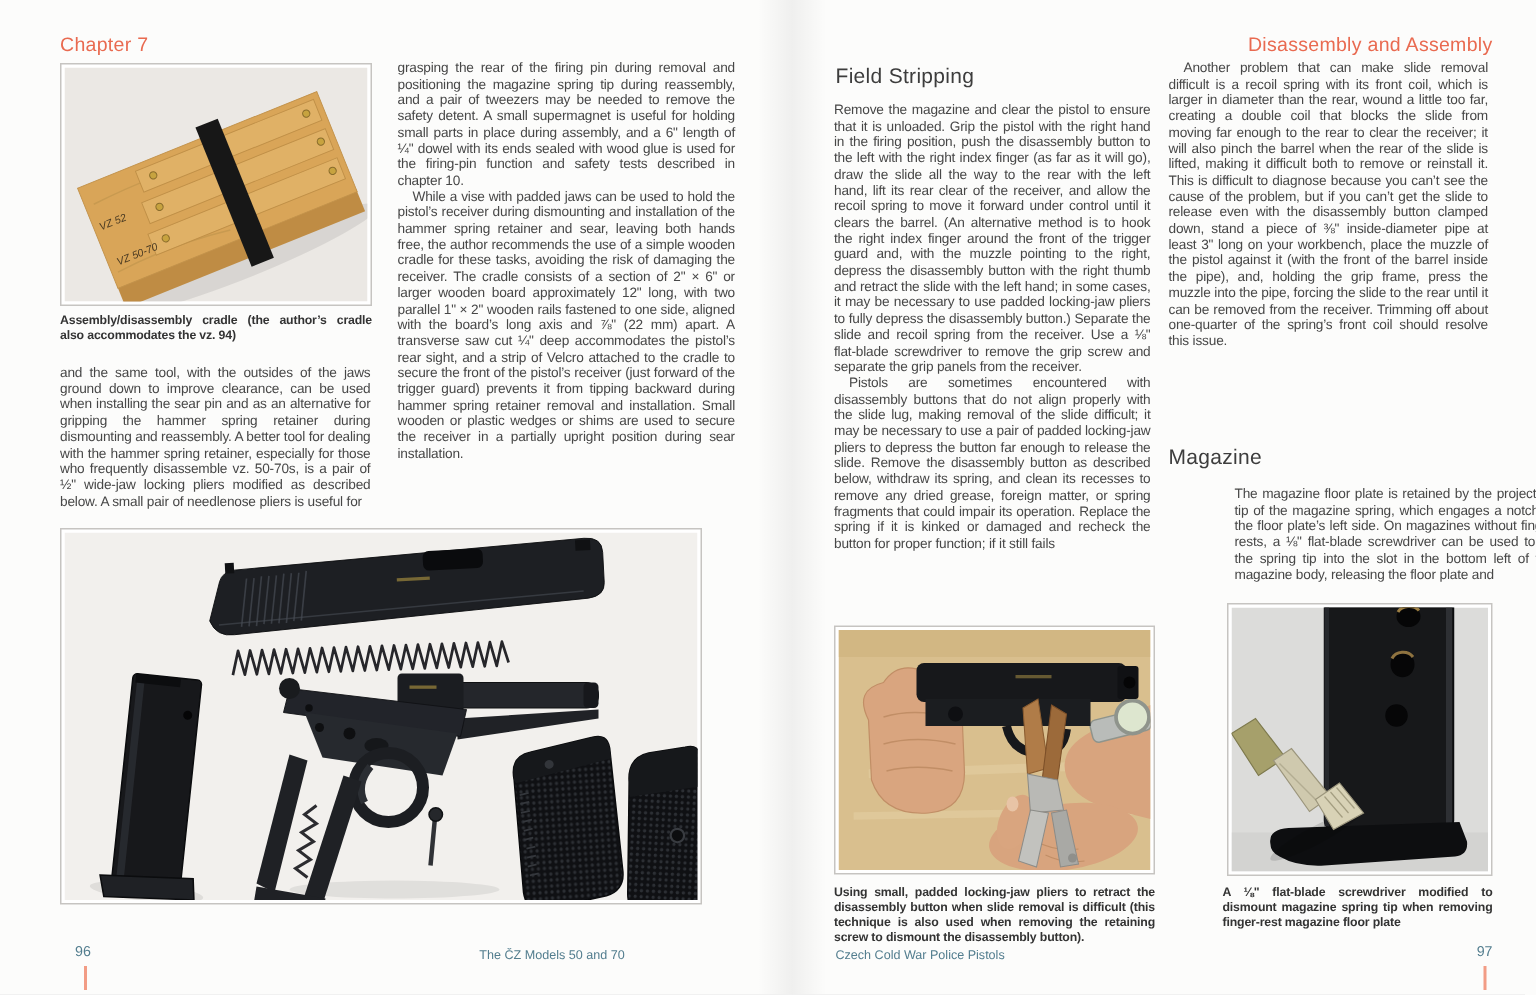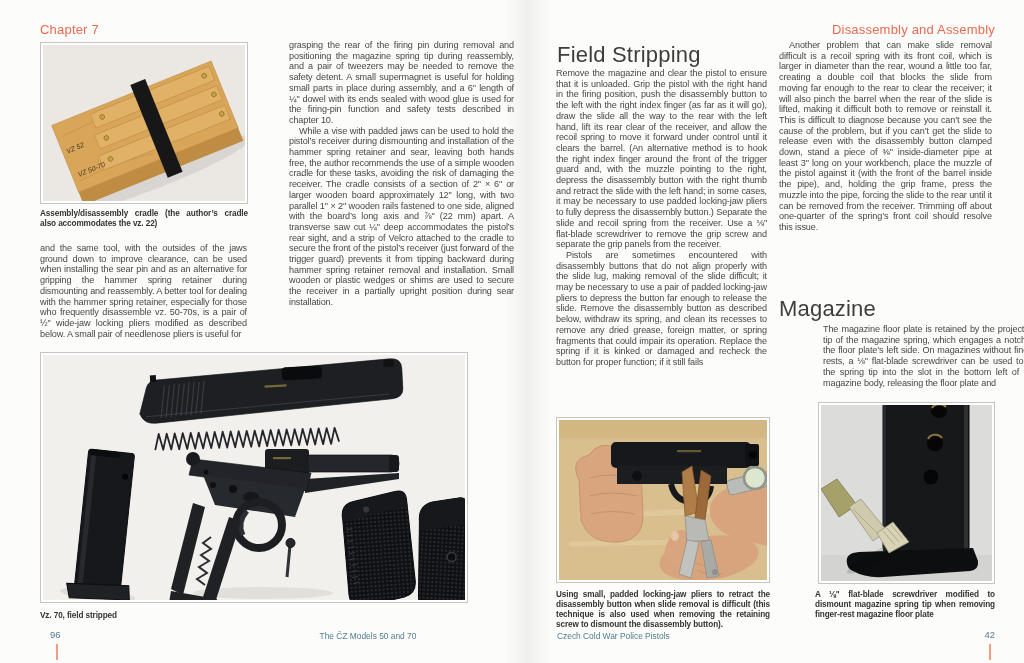--- a/index.html
+++ b/index.html
@@ -8,21 +8,21 @@
     font-family:"Liberation Sans", sans-serif;color:#474747;overflow:hidden;
   }
   .gutter{position:absolute;left:505px;top:0;width:46px;height:663px;
     background:linear-gradient(to right,rgba(0,0,0,0),rgba(0,0,0,0.05) 50%,rgba(0,0,0,0));}
   .runhead{position:absolute;top:22px;font-size:13px;letter-spacing:.2px;color:#e96a50;}
   .runhead.right{right:29px;text-align:right;}
   .body-text{position:absolute;font-size:9.1px;line-height:10.7px;letter-spacing:-0.12px;
     text-align:justify;color:#474747;}
   .body-text p{margin:0;}
   .body-text p.indent{text-indent:10px;}
-  .heading{position:absolute;font-size:22px;font-weight:400;color:#3d3d3d;letter-spacing:.2px;}
+  .heading{position:absolute;font-size:14px;font-weight:400;color:#3d3d3d;letter-spacing:.2px;}
   .caption{position:absolute;font-size:8.2px;font-weight:bold;line-height:10px;color:#333;
     text-align:justify;letter-spacing:-0.1px;}
   .caption.short{text-align:left;}
   .photo{position:absolute;background:#fff;border:1px solid #c6c4c1;padding:2px;}
   .photo svg{display:block;}
   .footer-num{position:absolute;font-size:9.5px;color:#527d8e;}
   .footer-title{position:absolute;font-size:8.4px;color:#527d8e;}
   .tick{position:absolute;width:1.5px;height:16px;background:#f29c85;}
   .hand{font-style:italic;}
 </style>
@@ -51,27 +51,27 @@
         <circle cx="62" cy="78" r="2.4" fill="#c7a33f" stroke="#8a6c2c" stroke-width="0.7"></circle>
         <circle cx="178" cy="78" r="2.4" fill="#c7a33f" stroke="#8a6c2c" stroke-width="0.7"></circle>
         <circle cx="58" cy="99" r="2.4" fill="#c7a33f" stroke="#8a6c2c" stroke-width="0.7"></circle>
         <circle cx="178" cy="99" r="2.4" fill="#c7a33f" stroke="#8a6c2c" stroke-width="0.7"></circle>
         <rect x="104" y="38" width="16" height="100" fill="#171717"></rect>
         <text x="20" y="78" font-size="7" fill="#4a3a22" class="hand">VZ 52</text>
         <text x="22" y="104" font-size="7" fill="#4a3a22" class="hand">VZ 50-70</text>
       </g>
     </svg>
   </figure>
-  <div class="caption" style="left:40px;top:209px;width:208px;">Assembly/disassembly cradle (the author’s cradle also accommodates the vz. 22)</div>
+  <div class="caption" style="left:40px;top:209px;width:208px;">Assembly/disassembly cradle (the author’s cradle also accommodates the vz. 94)</div>
 
   <div class="body-text" style="left:40px;top:243px;width:207px;">
     <p>and the same tool, with the outsides of the jaws ground down to improve clearance, can be used when installing the sear pin and as an alternative for gripping the hammer spring retainer during dismounting and reassembly. A better tool for dealing with the hammer spring retainer, especially for those who frequently disassemble vz. 50-70s, is a pair of ½" wide-jaw locking pliers modified as described below. A small pair of needlenose pliers is useful for</p>
   </div>
 
-  <div class="body-text" style="left:265px;top:40px;width:225px;margin-left:24px;">
+  <div class="body-text" style="left:265px;top:40px;width:225px;">
     <p>grasping the rear of the firing pin during removal and positioning the magazine spring tip during reassembly, and a pair of tweezers may be needed to remove the safety detent. A small supermagnet is useful for holding small parts in place during assembly, and a 6" length of ¼" dowel with its ends sealed with wood glue is used for the firing-pin function and safety tests described in chapter 10.</p>
     <p class="indent">While a vise with padded jaws can be used to hold the pistol’s receiver during dismounting and installation of the hammer spring retainer and sear, leaving both hands free, the author recommends the use of a simple wooden cradle for these tasks, avoiding the risk of damaging the receiver. The cradle consists of a section of 2" × 6" or larger wooden board approximately 12" long, with two parallel 1" × 2" wooden rails fastened to one side, aligned with the board’s long axis and ⅞" (22 mm) apart. A transverse saw cut ¼" deep accommodates the pistol’s rear sight, and a strip of Velcro attached to the cradle to secure the front of the pistol’s receiver (just forward of the trigger guard) prevents it from tipping backward during hammer spring retainer removal and installation. Small wooden or plastic wedges or shims are used to secure the receiver in a partially upright position during sear installation.</p>
   </div>
 
   <figure class="photo" style="left:40px;top:352px;margin:0;">
     <svg width="422" height="245" viewBox="0 0 422 245">
       <defs>
         <pattern id="chk" width="4" height="4" patternUnits="userSpaceOnUse">
           <rect width="4" height="4" fill="#0f1013"></rect>
           <circle cx="2" cy="2" r="1.1" fill="#2c2f34"></circle>
@@ -168,21 +168,20 @@
           <line x1="71" y1="68" x2="77" y2="67"></line>
             <line x1="72" y1="74" x2="78" y2="73"></line>
           <line x1="72" y1="80" x2="78" y2="79"></line>
             <line x1="72" y1="86" x2="78" y2="85"></line>
           <line x1="73" y1="92" x2="79" y2="91"></line>
             <line x1="73" y1="98" x2="79" y2="97"></line>
         </g>
       </g>
     </svg>
   </figure>
-  <div class="caption short" style="left:40px;top:611px;width:300px;">Vz. 70, field stripped</div>
 
   <div class="footer-num" style="left:50px;top:629px;">96</div>
   <div class="tick" style="left:56px;top:644px;"></div>
   <div class="footer-title" style="left:268px;top:631px;width:200px;text-align:center;">The ČZ Models 50 and 70</div>
 
   <div class="heading" style="left:557px;top:42px;">Field Stripping</div>
   <div class="body-text" style="left:556px;top:68px;width:211px;">
     <p>Remove the magazine and clear the pistol to ensure that it is unloaded. Grip the pistol with the right hand in the firing position, push the disassembly button to the left with the right index finger (as far as it will go), draw the slide all the way to the rear with the left hand, lift its rear clear of the receiver, and allow the recoil spring to move it forward under control until it clears the barrel. (An alternative method is to hook the right index finger around the front of the trigger guard and, with the muzzle pointing to the right, depress the disassembly button with the right thumb and retract the slide with the left hand; in some cases, it may be necessary to use padded locking-jaw pliers to fully depress the disassembly button.) Separate the slide and recoil spring from the receiver. Use a ⅛" flat-blade screwdriver to remove the grip screw and separate the grip panels from the receiver.</p>
     <p class="indent">Pistols are sometimes encountered with disassembly buttons that do not align properly with the slide lug, making removal of the slide difficult; it may be necessary to use a pair of padded locking-jaw pliers to depress the button far enough to release the slide. Remove the disassembly button as described below, withdraw its spring, and clean its recesses to remove any dried grease, foreign matter, or spring fragments that could impair its operation. Replace the spring if it is kinked or damaged and recheck the button for proper function; if it still fails</p>
   </div>
@@ -276,15 +275,15 @@
           <line x1="62" y1="126" x2="74" y2="140"></line>
             <line x1="66" y1="123" x2="78" y2="137"></line>
           <line x1="70" y1="120" x2="82" y2="134"></line>
         </g>
       </g>
     </svg>
   </figure>
   <div class="caption" style="left:815px;top:590px;width:180px;">A ⅛" flat-blade screwdriver modified to dismount magazine spring tip when removing finger-rest magazine floor plate</div>
 
   <div class="footer-title" style="left:557px;top:631px;">Czech Cold War Police Pistols</div>
-  <div class="footer-num" style="left:960px;top:629px;width:35px;text-align:right;">42</div>
+  <div class="footer-num" style="left:960px;top:629px;width:35px;text-align:right;">97</div>
   <div class="tick" style="left:989px;top:644px;"></div>
 </div>
 
 </body></html>

